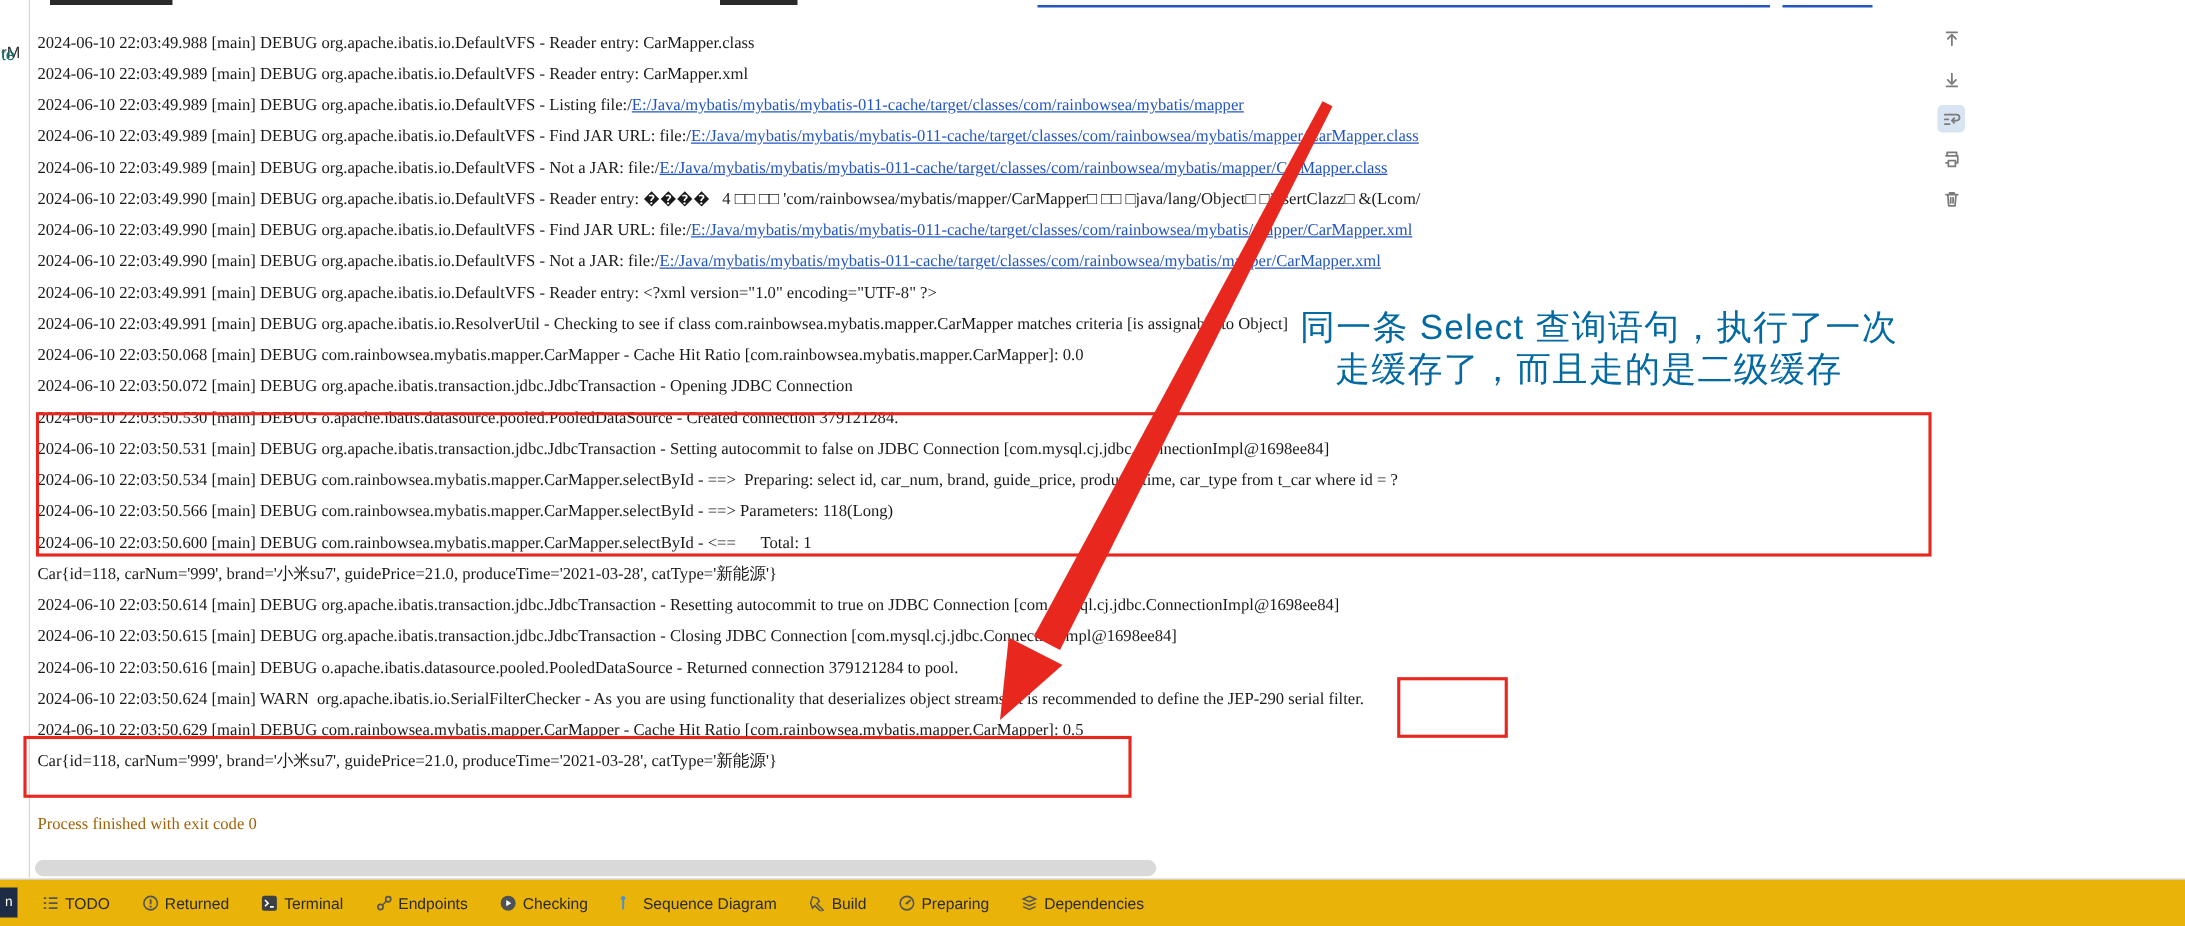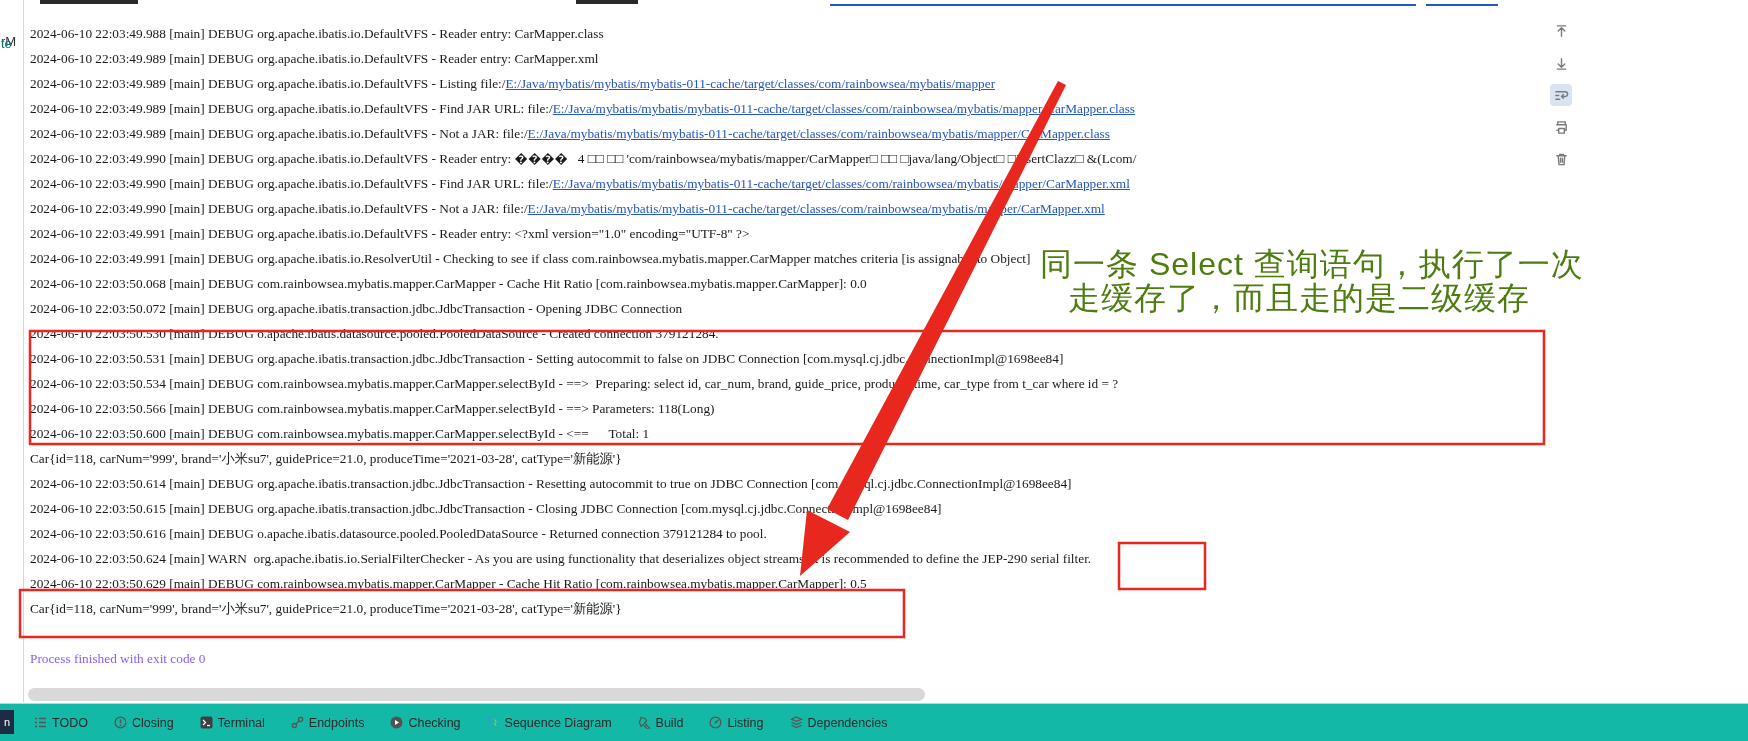--- a/index.html
+++ b/index.html
@@ -10,21 +10,21 @@
   
   #console-lines {
     position:absolute; left:30px; top:21px; width:1518px; height:660px;
     overflow:hidden;
     font-family:Liberation Serif, serif;
     font-size:13.3px; line-height:25px; color:#1a1a1a;
     white-space:pre;
   }
   .cline { height:25px; overflow:hidden; }
   .cline .link { color:#2356c0; text-decoration:underline; cursor:pointer; }
-  .cline.process { color:#8b5cf6; }
+  .cline.process { color:#a16207; }
 
   
   .gutter-divider { position:absolute; left:23px; top:0; width:1px; height:702px; background:#d6d6d6; }
   .frag { position:absolute; color:#444; font-size:13px; }
   #frag-rm { left:1px; top:10px; color:#333;margin-top:24px; }
   #frag-te { left:1px; top:36px; color:#0f766e; }
 
   
   .top-frag { position:absolute; top:0; height:4px; background:#2a2a2a; }
   #topfrag-1 { left:40px;  width:98px; }
@@ -36,29 +36,29 @@
   
   #right-strip { position:absolute; left:1548px; top:20px; width:26px;
                  display:flex; flex-direction:column; align-items:center; gap:10px; }
   .strip-btn { width:22px; height:22px; display:flex; align-items:center; justify-content:center;
                border-radius:4px; cursor:pointer; }
   .strip-btn.selected { background:#d8e4f2; }
   .strip-btn svg { stroke:#7b7b7b; fill:none; stroke-width:1.5; stroke-linecap:round; stroke-linejoin:round; }
 
   
   #overlay { position:absolute; left:0; top:0; width:1748px; height:741px; pointer-events:none; }
-  .cn-note { position:absolute; color:#4d7c0f; font-size:32px; letter-spacing:1px; white-space:nowrap; }
+  .cn-note { position:absolute; color:#0369a1; font-size:28px; letter-spacing:1px; white-space:nowrap; }
   #cn-note-1 { left:1040px; top:243px; }
   #cn-note-2 { left:1068px; top:277px; }
 
   
   #h-scrollbar { position:absolute; left:28px; top:688px; width:897px; height:13px;
                  background:#d9d9d9; border-radius:7px; cursor:pointer; }
   #status-bar { position:absolute; left:0; top:703px; width:1748px; height:38px;
-                background:#14b8a6; border-top:1px solid #cfcfcf; }
+                background:#eab308; border-top:1px solid #cfcfcf; }
   #status-items { position:absolute; left:34px; top:0; height:100%;
                   display:flex; align-items:center; gap:26px; }
   .sb-item { display:flex; align-items:center; gap:5px; font-size:12.5px; color:#2b2b2b; cursor:pointer; }
   .sb-item svg { display:block; }
   #corner-n { position:absolute; left:0; top:710px; width:14px; height:24px; background:#1d2b45;
               color:#ffffff; font-size:11px; display:flex; align-items:center; justify-content:center; }
 </style>
 </head>
 <body>
 
@@ -127,21 +127,21 @@
           </g>
         </svg>
       <span>TODO</span>
     </div>
     <div class="sb-item">
       <svg width="13" height="13" viewBox="0 0 13 13">
           <circle cx="6.5" cy="6.5" r="5.4" fill="none" stroke="#555" stroke-width="1.3"></circle>
           <path d="M6.5 3.4v4" stroke="#555" stroke-width="1.5"></path>
           <circle cx="6.5" cy="9.3" r=".9" fill="#555"></circle>
         </svg>
-      <span>Closing</span>
+      <span>Returned</span>
     </div>
     <div class="sb-item">
       <svg width="13" height="13" viewBox="0 0 13 13">
           <rect x="0.5" y="0.5" width="12" height="12" rx="2" fill="#3d4043"></rect>
           <path d="M3 4l2.5 2.5L3 9" stroke="#fff" stroke-width="1.3" fill="none"></path>
           <path d="M7 9.5h3" stroke="#fff" stroke-width="1.3"></path>
         </svg>
       <span>Terminal</span>
     </div>
     <div class="sb-item">
@@ -172,21 +172,21 @@
           <path d="M3 1.5l4 1 1.5 2.5-2 2 5 5-1.5 1.5-5-5-2 2-1.5-4z" fill="none" stroke="#555" stroke-width="1.2"></path>
         </svg>
       <span>Build</span>
     </div>
     <div class="sb-item">
       <svg width="13" height="13" viewBox="0 0 13 13">
           <circle cx="6.5" cy="6.5" r="5.4" fill="none" stroke="#555" stroke-width="1.3"></circle>
           <path d="M6.5 6.5L9.5 4" stroke="#555" stroke-width="1.4"></path>
           <circle cx="6.5" cy="6.5" r="1" fill="#555"></circle>
         </svg>
-      <span>Listing</span>
+      <span>Preparing</span>
     </div>
     <div class="sb-item">
       <svg width="13" height="13" viewBox="0 0 13 13">
           <g fill="none" stroke="#555" stroke-width="1.2">
             <path d="M6.5 1l5 2.2-5 2.2-5-2.2z"></path>
             <path d="M1.5 6.3l5 2.2 5-2.2"></path>
             <path d="M1.5 9.3l5 2.2 5-2.2"></path>
           </g>
         </svg>
       <span>Dependencies</span>

